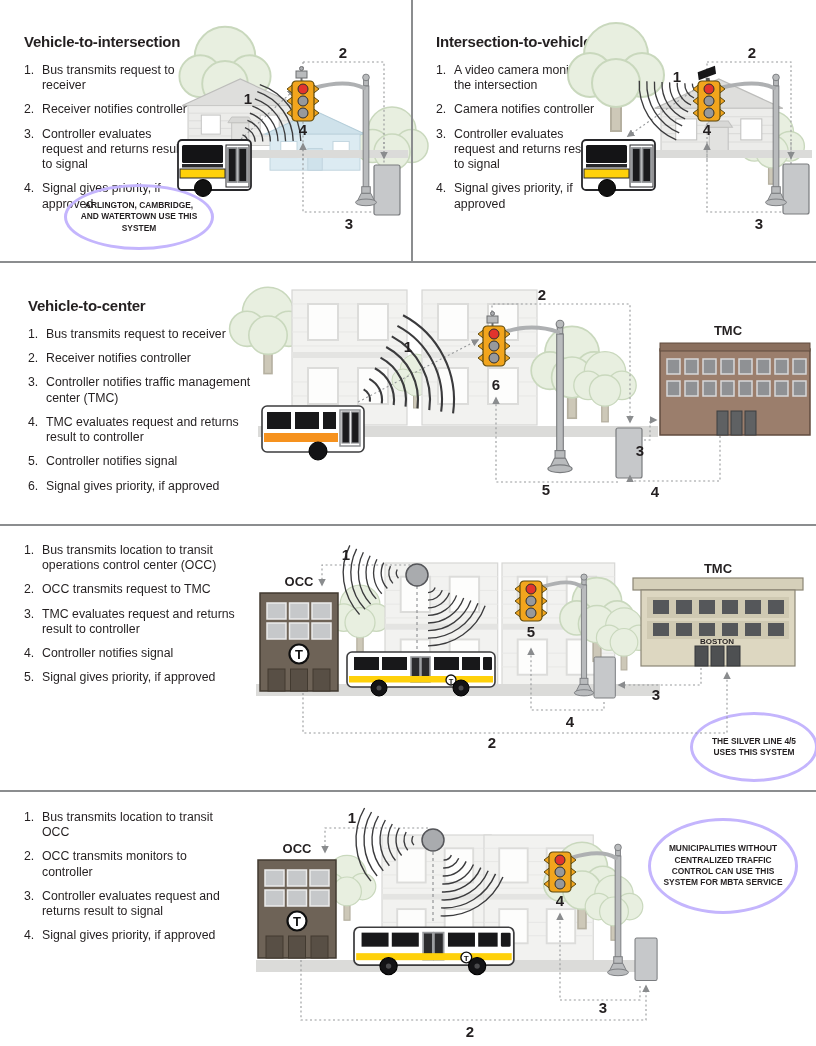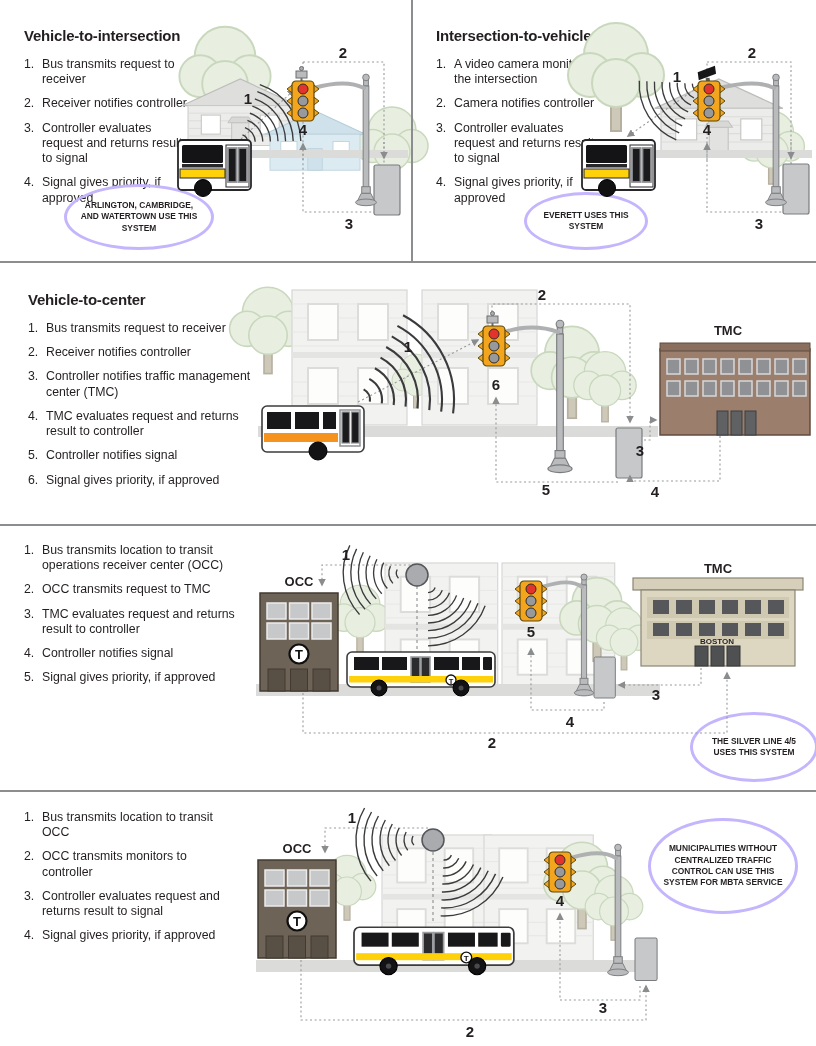--- a/index.html
+++ b/index.html
@@ -1,21 +1,21 @@
 <!DOCTYPE html>
 <html><head>
 <meta charset="utf-8">
 <style>
   html,body{margin:0;padding:0;background:#fff;}
   #page{position:relative;width:816px;height:1046px;background:#ffffff;overflow:hidden;
         font-family:"Liberation Sans",sans-serif;color:#231f20;}
   .divider-h{position:absolute;left:0;width:816px;height:2px;background:#8b8d8f;}
   .divider-v{position:absolute;width:2px;background:#8b8d8f;}
   .panel-text{position:absolute;color:#231f20;}
-  .panel-text h2{font-size:15px;font-weight:bold;margin:11px 0 13px 0;letter-spacing:-0.2px;}
+  .panel-text h2{font-size:15px;font-weight:bold;margin:17px 0 13px 0;letter-spacing:-0.2px;}
   ol.steps{list-style:none;margin:0;padding:0;}
   ol.steps li{display:flex;margin-bottom:9px;font-size:12.3px;line-height:1.24;}
   ol.steps .n{width:18px;flex:none;}
   ol.steps .t{flex:1;}
   .callout{position:absolute;border:3px solid #c4b5fd;border-radius:50%;box-sizing:border-box;
            display:flex;align-items:center;justify-content:center;text-align:center;
            font-weight:bold;font-size:8.4px;line-height:1.35;padding:6px 12px;color:#231f20;}
   svg{position:absolute;overflow:visible;}
   svg text{font-family:"Liberation Sans",sans-serif;}
   .num{font-size:15px;font-weight:bold;fill:#231f20;text-anchor:middle;}
@@ -281,23 +281,20 @@
     <li>
           <span class="n">3.</span>
           <span class="t">Controller evaluates request and returns result to signal</span>
         </li>
     <li>
           <span class="n">4.</span>
           <span class="t">Signal gives priority, if approved</span>
         </li>
   </ol>
 </section>
-<div class="callout" style="left:524px;top:192px;width:124px;height:58px">
-  <span>EVERETT USES THIS SYSTEM</span>
-</div>
 <svg style="left:576px;top:24px" width="240" height="234" viewBox="0 0 240 234">
   <use href="#tree" transform="translate(40,15) scale(2.0)"></use>
   <use href="#tree" transform="translate(196,98) scale(1.35)"></use>
   <use href="#house" transform="translate(85,55) scale(1.05)"></use>
   <rect x="8" y="126" width="228" height="8" fill="#dbdbd9"></rect>
   <path class="dot" d="M131,38 H215 V188 H131 Z"></path>
   <use href="#cab" transform="translate(207,140)"></use>
   <path class="dota" d="M215,118 V134"></path>
   <path class="dota" d="M131,136 V120"></path>
   <path class="dota" d="M118,66 L52,112"></path>
@@ -374,21 +371,21 @@
   <text class="num" x="246" y="120">6</text>
   <text class="blab" x="478" y="65">TMC</text>
 </svg>
 
 <div class="divider-h" style="top:524px"></div>
 
 <section class="panel-text" style="left:24px;top:543px;width:245px">
   <ol class="steps" style="width:232px">
     <li>
           <span class="n">1.</span>
-          <span class="t">Bus transmits location to transit operations receiver center (OCC)</span>
+          <span class="t">Bus transmits location to transit operations control center (OCC)</span>
         </li>
     <li>
           <span class="n">2.</span>
           <span class="t">OCC transmits request to TMC</span>
         </li>
     <li>
           <span class="n">3.</span>
           <span class="t">TMC evaluates request and returns result to controller</span>
         </li>
     <li>

